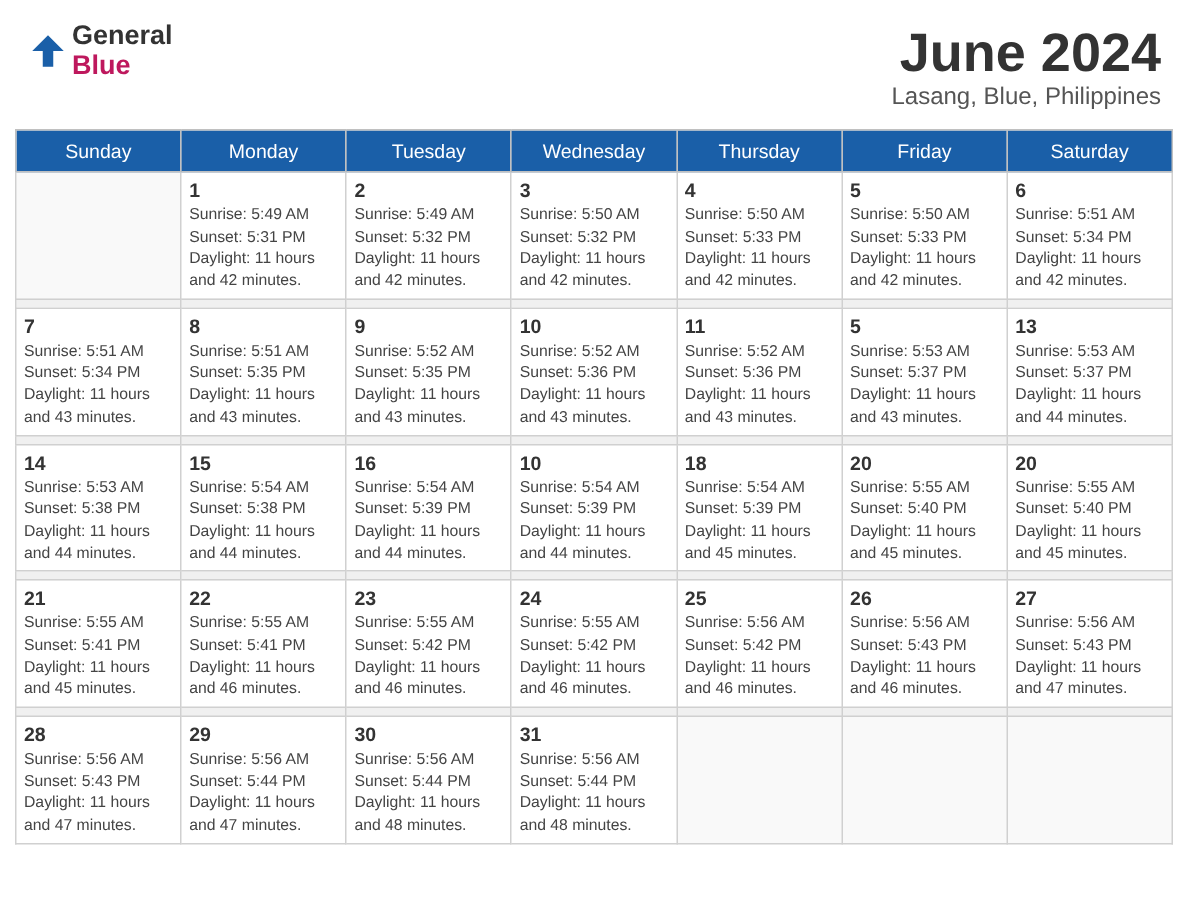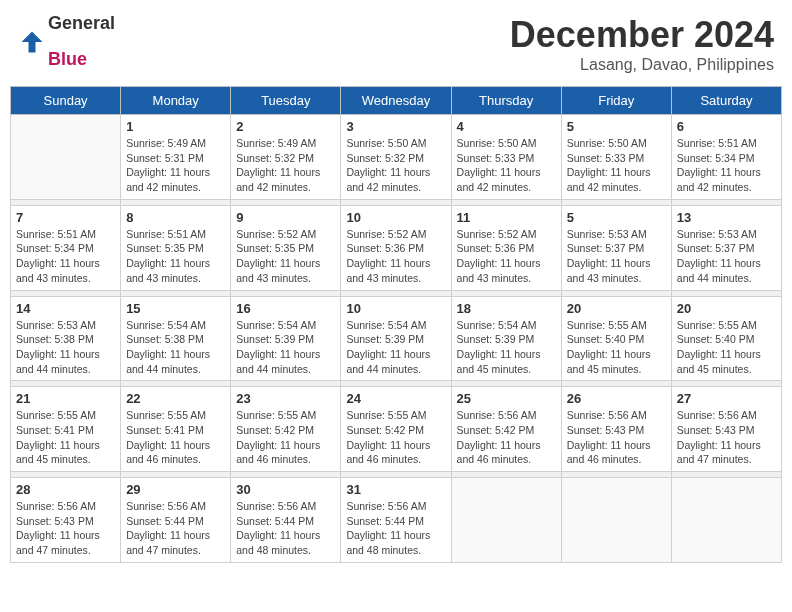--- a/index.html
+++ b/index.html
@@ -21,21 +21,20 @@
       display: flex;
       align-items: center;
       gap: 2px;
     }
     .logo-text {
       display: flex;
       flex-direction: column;
       font-size: 18px;
       font-weight: bold;
       line-height: 1.1;
-      gap: 16px;
     }
     .logo-general { color: #333; }
     .logo-blue { color: #be185d; }
     .logo-icon {
       width: 28px;
       height: 28px;
     }
     .title-area {
       text-align: right;
     }
@@ -99,22 +98,22 @@
   <div class="logo">
     <svg class="logo-icon" viewBox="0 0 40 40">
       <polygon points="20,5 35,20 25,20 25,35 15,35 15,20 5,20" fill="#1a5fa8"></polygon>
     </svg>
     <div class="logo-text">
       <span class="logo-general">General</span>
       <span class="logo-blue">Blue</span>
     </div>
   </div>
   <div class="title-area">
-    <div class="month-title">December 2024</div>
-    <div class="location">Lasang, Davao, Philippines</div>
+    <div class="month-title">June 2024</div>
+    <div class="location">Lasang, Blue, Philippines</div>
   </div>
 </div>
 
 <table class="calendar">
   <thead>
     <tr>
       <th>Sunday</th>
       <th>Monday</th>
       <th>Tuesday</th>
       <th>Wednesday</th>

